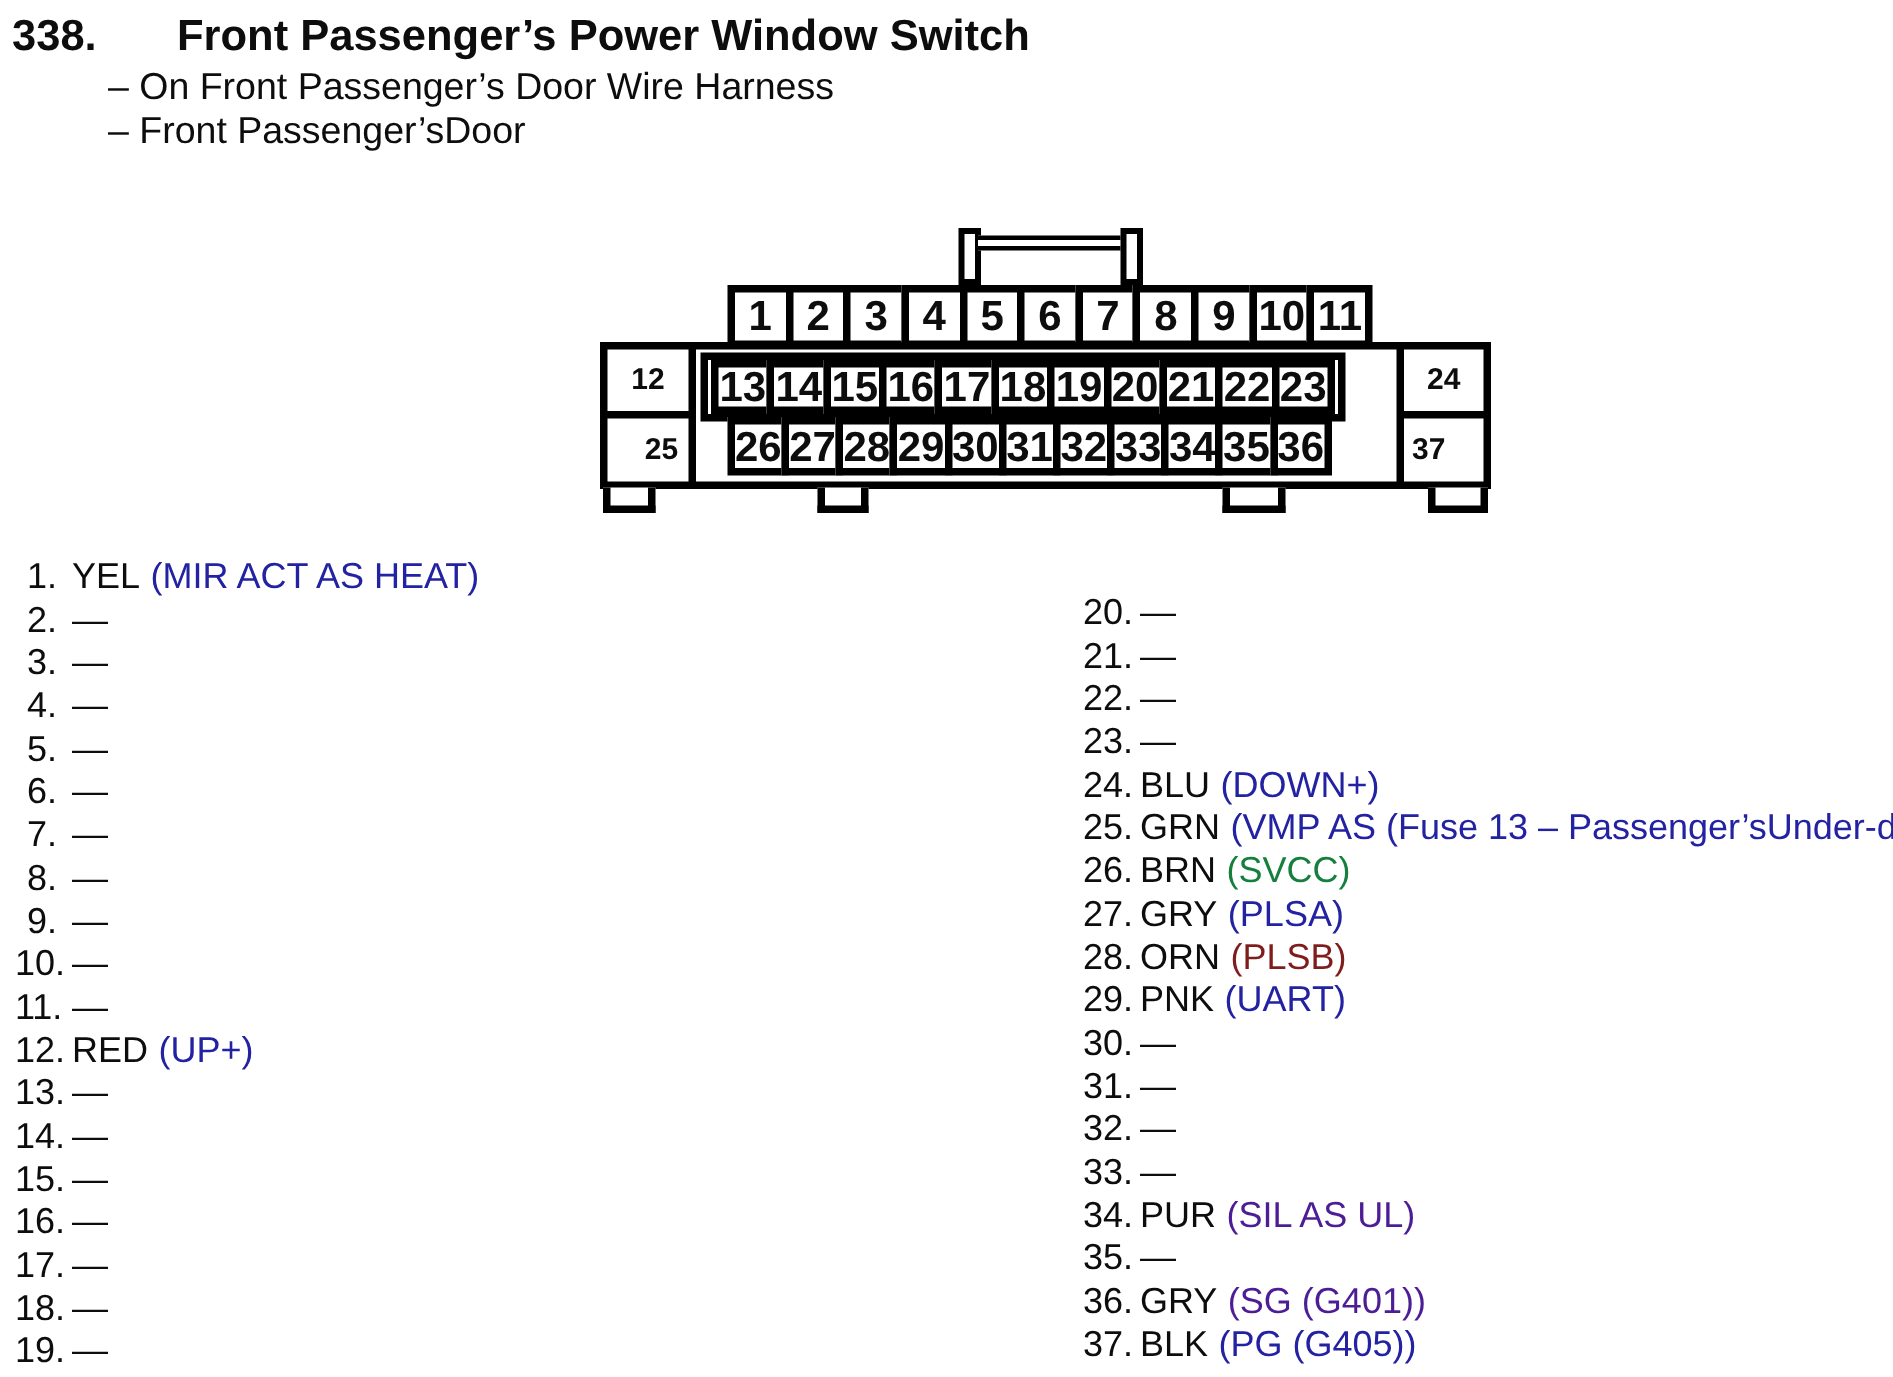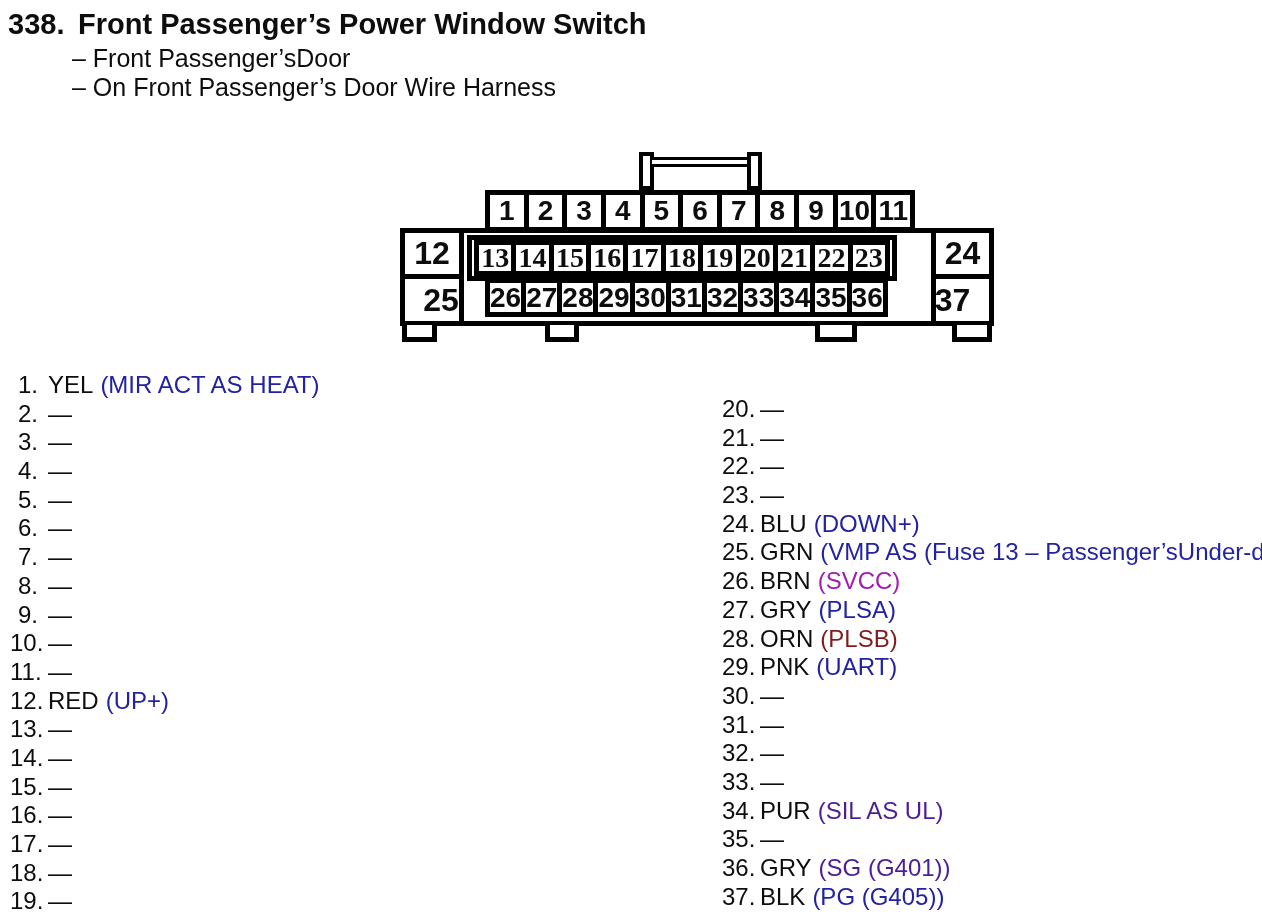--- a/index.html
+++ b/index.html
@@ -1,44 +1,44 @@
 <!DOCTYPE html>
 <html><head>
 <meta charset="utf-8">
 <style>
   html,body{margin:0;padding:0;background:#fff;}
   #page{position:relative;width:1262px;height:918px;background:#ffffff;
         font-family:"Liberation Sans","DejaVu Sans",sans-serif;color:#0d0d0d;overflow:hidden;}
 
   
-  #header{position:absolute;left:8px;top:8px;display:flex;font-weight:bold;font-size:29px;line-height:32px;}
+  #header{position:absolute;left:8px;top:8px;display:flex;font-weight:bold;font-size:29px;line-height:32px;gap:40px;}
   #header .num{width:70px;flex:none;}
   #details{position:absolute;left:72px;top:44px;font-size:25px;line-height:28.5px;}
 
   
   #connector{position:absolute;left:400px;top:150px;width:594px;height:200px;}
   #connector *{box-sizing:border-box;}
   .abs{position:absolute;}
   .latch-post{width:15px;height:38px;border:4px solid #000;background:#fff;top:2px;}
   #post-left{left:239px;}
   #post-right{left:347px;}
   #latch-bar{left:252px;top:7px;width:97px;height:10px;border-top:3px solid #000;border-bottom:3px solid #000;background:#fff;}
   #row-top{left:85px;top:40px;width:430px;height:42px;display:flex;}
   #body-box{left:0;top:78px;width:594px;height:98px;border:5px solid #000;background:#fff;}
   .divider{background:#000;}
   #vdiv-left{left:59px;top:78px;width:5px;height:98px;}
   #hdiv-left{left:0;top:124px;width:62px;height:5px;}
   #vdiv-right{left:531px;top:78px;width:5px;height:98px;}
   #hdiv-right{left:533px;top:124px;width:61px;height:5px;}
-  .corner-cell{display:flex;align-items:center;justify-content:center;font-weight:bold;font-size:32px;}
+  .corner-cell{display:flex;align-items:center;justify-content:center;font-weight:bold;font-size:20px;}
   #cell-12{left:5px;top:83px;width:54px;height:41px;}
   #cell-25{left:5px;top:129px;width:72px;height:42px;}
   #cell-24{left:536px;top:83px;width:53px;height:41px;}
   #cell-37{left:536px;top:129px;width:33px;height:42px;}
-  #row-mid-box{left:67px;top:85px;width:430px;height:46px;border:5px solid #000;display:flex;align-items:center;padding:0 2px;background:#fff;font-family:Liberation Serif, serif;}
+  #row-mid-box{left:67px;top:85px;width:430px;height:46px;border:5px solid #000;display:flex;align-items:center;padding:0 2px;background:#fff;}
   #row-mid-box .pin-cell{height:36px;}
   #row-bottom{left:85px;top:128px;width:396px;height:39px;display:flex;}
   .pin-cell{flex:1;border:5px solid #000;background:#fff;display:flex;align-items:center;justify-content:center;
             font-weight:bold;font-size:28px;line-height:1;}
   .pin-cell + .pin-cell{margin-left:-5px;}
   .tab{top:175px;height:17px;border:5px solid #000;border-top:none;background:#fff;}
   #tab-1{left:2px;width:35px;}
   #tab-2{left:145px;width:34px;}
   #tab-3{left:415px;width:42px;}
   #tab-4{left:552px;width:40px;}
@@ -56,22 +56,22 @@
 <body>
 
 <div id="page">
 
   <div id="header">
     <span class="num">338.</span>
     <span>Front Passenger’s Power Window Switch</span>
   </div>
 
   <div id="details">
+    <div>– On Front Passenger’s Door Wire Harness</div>
     <div>– Front Passenger’sDoor</div>
-    <div>– On Front Passenger’s Door Wire Harness</div>
   </div>
 
   <div id="connector">
     <div class="abs latch-post" id="post-left"></div>
     <div class="abs" id="latch-bar"></div>
     <div class="abs latch-post" id="post-right"></div>
 
     <div class="abs" id="row-top">
         <div class="pin-cell">1</div>
         <div class="pin-cell">2</div>
@@ -233,21 +233,21 @@
         <span class="pin-fn" style="color: rgb(34, 34, 162);">(DOWN+)</span>
       </div>
       <div class="pin-row">
         <span class="pin-num">25.</span>
         <span class="pin-wire">GRN</span>
         <span class="pin-fn" style="color: rgb(34, 34, 162);">(VMP AS (Fuse 13 – Passenger’sUnder-dash))</span>
       </div>
       <div class="pin-row">
         <span class="pin-num">26.</span>
         <span class="pin-wire">BRN</span>
-        <span class="pin-fn" style="color: #a21caf;">(SVCC)</span>
+        <span class="pin-fn" style="color: #15803d;">(SVCC)</span>
       </div>
       <div class="pin-row">
         <span class="pin-num">27.</span>
         <span class="pin-wire">GRY</span>
         <span class="pin-fn" style="color: rgb(34, 34, 162);">(PLSA)</span>
       </div>
       <div class="pin-row">
         <span class="pin-num">28.</span>
         <span class="pin-wire">ORN</span>
         <span class="pin-fn" style="color: #7f1d1d;">(PLSB)</span>

